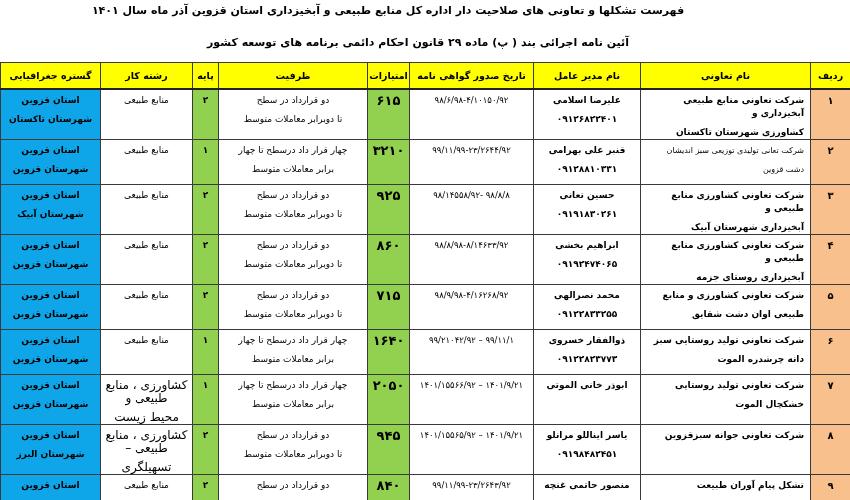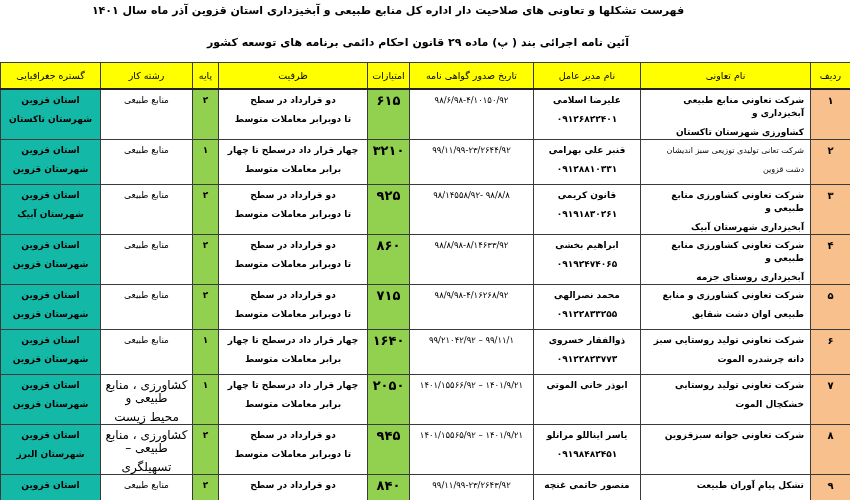--- a/index.html
+++ b/index.html
@@ -1,35 +1,35 @@
 <!DOCTYPE html>
 <html><head>
 <meta charset="utf-8">
 <style>
   html, body { margin: 0; padding: 0; background: #ffffff; }
   body { width: 850px; height: 500px; overflow: hidden; font-family: "DejaVu Sans", sans-serif; color: #000; }
   .title1 { position: absolute; top: 4px; left: 0; width: 776px; text-align: center; font-size: 11px; font-weight: bold; direction: rtl; }
   .title2 { position: absolute; top: 36px; left: 0; width: 836px; text-align: center; font-size: 11px; font-weight: bold; direction: rtl; }
   table { position: absolute; top: 62px; left: 0; width: 850px; border-collapse: collapse; table-layout: fixed; direction: rtl; }
   th, td { border: 1px solid #3a3a3a; padding: 0; vertical-align: top; text-align: center; }
-  th { background: #ffff00; height: 25px; font-size: 9.5px; font-weight: normal; vertical-align: middle; border-bottom: 2px solid #222; }
+  th { background: #ffff00; height: 25px; font-size: 9.5px; font-weight: bold; vertical-align: middle; border-bottom: 2px solid #222; }
   td { height: 44px; font-size: 9px; }
   td .l1 { display: block; margin-top: 4px; line-height: 13px; }
   td .l2 { display: block; margin-top: 6px; line-height: 13px; }
   .c-idx { background: #f8c08c; font-weight: bold; font-size: 10px; }
   .c-name { text-align: right; padding-right: 6px; font-weight: bold; }
   .c-name.small { font-size: 8px; font-weight: normal; }
   .c-mgr { font-weight: bold; }
   .c-date { font-size: 8.5px; font-weight: normal; }
   .c-pts { background: #92d050; font-weight: bold; font-size: 13px; }
-  .c-cap { font-weight: bold; margin-top: 16px; }
+  .c-cap { font-weight: normal; margin-top: 16px; }
   .c-grade { background: #92d050; font-weight: bold; }
   .c-field { font-size: 9px; }
   .c-field.small { font-size: 12px; }
-  .c-geo { background: #14b8a6; font-weight: bold; }
+  .c-geo { background: #0ea5e9; font-weight: bold; }
 </style>
 </head>
 <body>
 
 <div class="title1">فهرست تشکلها و تعاونی های صلاحیت دار  اداره کل منابع طبیعی و آبخیزداری استان قزوین آذر ماه سال ۱۴۰۱</div>
 <div class="title2">آئین نامه اجرائی بند ( پ) ماده ۲۹ قانون احکام دائمی برنامه های توسعه کشور</div>
 
 <table>
   <colgroup>
     <col style="width:40px">
@@ -127,21 +127,21 @@
 
     <tr>
       <td class="c-idx">
           <span class="l1">۳</span>
         </td>
       <td class="c-name">
           <span class="l1">شرکت تعاونی کشاورزی منابع طبیعی و</span>
           <span class="l2">آبخیزداری شهرستان آبیک</span>
         </td>
       <td class="c-mgr">
-          <span class="l1">قانون کریمی</span>
+          <span class="l1">حسین تعانی</span>
           <span class="l2">۰۹۱۹۱۸۳۰۲۶۱</span>
         </td>
       <td class="c-date">
           <span class="l1">۹۸/۸/۸ -۹۸/۱۴۵۵۸/۹۲</span>
         </td>
       <td class="c-pts">
           <span class="l1">۹۲۵</span>
         </td>
       <td class="c-cap">
           <span class="l1">دو قرارداد در سطح</span>

